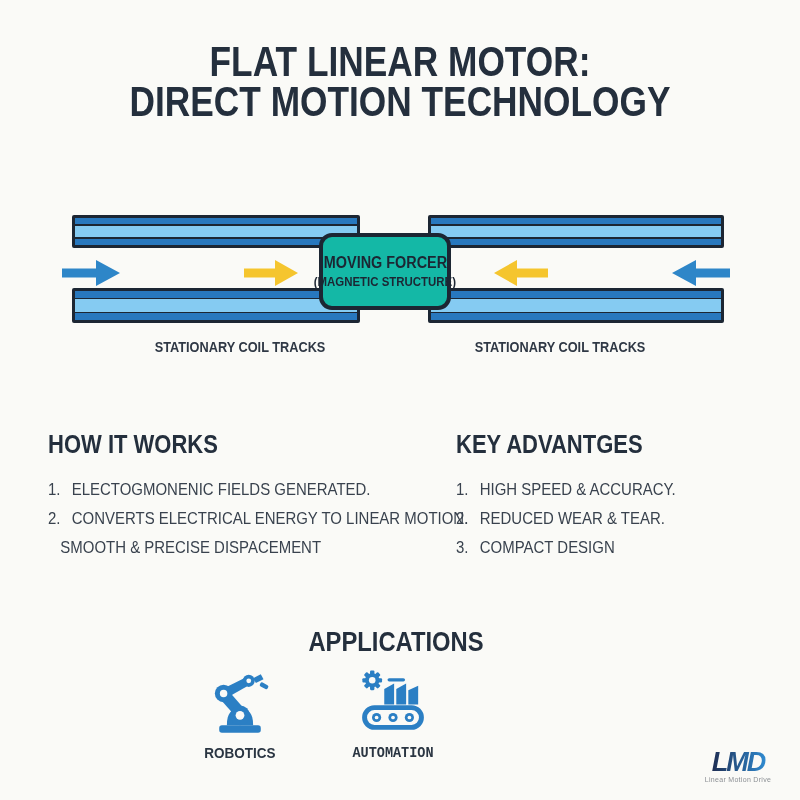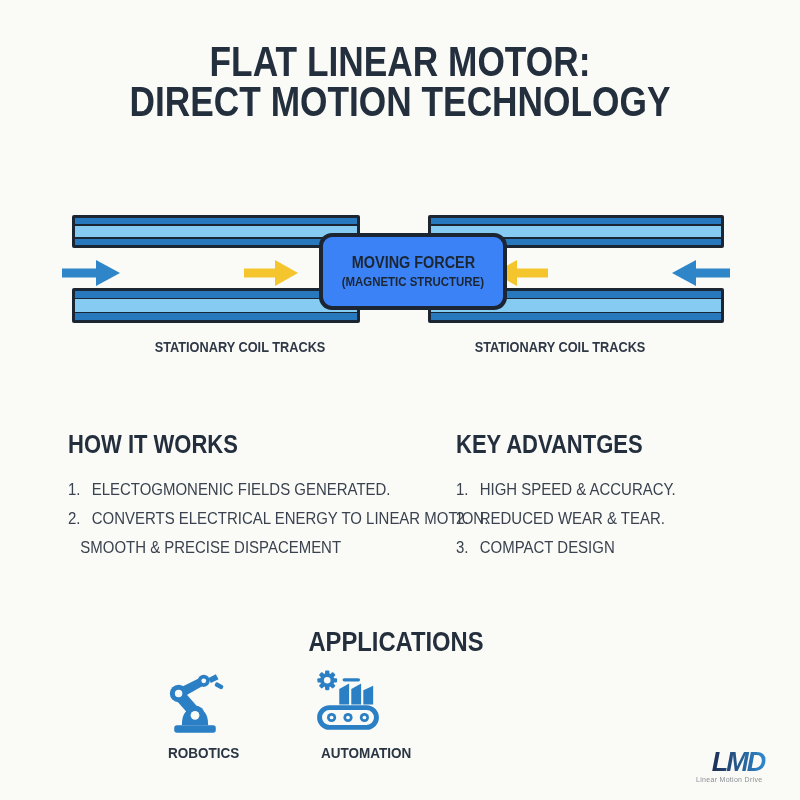--- a/index.html
+++ b/index.html
@@ -23,65 +23,65 @@
       #85cbf2 28%,#85cbf2 72%,
       #1c2633 72%,#1c2633 77%,
       #2878be 77%,#2878be 100%);
   }
   .rail.lt{left:72px;width:288px;top:215px;height:33px;}
   .rail.lb{left:72px;width:288px;top:288px;height:35px;}
   .rail.rt{left:428px;width:296px;top:215px;height:33px;}
   .rail.rb{left:428px;width:296px;top:288px;height:35px;}
   .arrow{position:absolute;top:259px;}
   .forcer-box{
-    position:absolute;left:319px;top:233px;width:188px;height:77px;box-sizing:border-box;
-    background:#3b82f6;border:4px solid #1c2633;border-radius:13px;z-index:5;
+    position:absolute;left:319px;top:233px;width:132px;height:77px;box-sizing:border-box;
+    background:#14b8a6;border:4px solid #1c2633;border-radius:13px;z-index:5;
     display:flex;flex-direction:column;align-items:center;justify-content:center;
   }
   .forcer-l1{font-size:16px;font-weight:bold;color:#1c2633;white-space:nowrap;
     transform:scaleX(0.9);transform-origin:center;}
   .forcer-l2{font-size:13px;font-weight:bold;color:#1c2633;white-space:nowrap;
     transform:scaleX(0.88);transform-origin:center;margin-top:2px;}
   .track-label{
     position:absolute;top:338px;width:240px;text-align:center;
     font-size:15px;font-weight:bold;color:#2f3845;white-space:nowrap;
     transform:scaleX(0.85);transform-origin:center;
   }
   .track-label.left{left:120px;}
   .track-label.right{left:440px;}
   
   .col{position:absolute;top:430px;}
-  .col.how{left:68px;}
+  .col.how{left:48px;}
   .col.adv{left:440px;margin-left:16px;}
   .col h2{
     margin:0 0 22px 0;font-size:25px;font-weight:bold;color:#242f3d;
     white-space:nowrap;transform:scaleX(0.88);transform-origin:left;
   }
   .li{
     display:flex;font-size:17px;color:#39424e;margin-bottom:11px;line-height:18px;
     white-space:nowrap;transform:scaleX(0.88);transform-origin:left;
   }
   .li .num{width:27px;flex:none;}
   .li.cont .num{width:14px;}
   
   .apps-heading{
     position:absolute;top:627px;left:0;width:792px;text-align:center;
     font-size:27px;font-weight:bold;color:#242f3d;white-space:nowrap;
     transform:scaleX(0.88);transform-origin:center;
   }
-  .app{position:absolute;top:665px;width:160px;}
+  .app{position:absolute;top:665px;width:160px;text-align:center;}
   .app.robotics{left:160px;}
-  .app.automation{left:313px;}
+  .app.automation{left:313px;font-family:Liberation Mono, monospace;}
   .app.material{left:480px;}
   .app-label{
     margin-top:5px;font-size:15px;font-weight:bold;color:#2a3542;white-space:nowrap;
     transform:scaleX(0.9);transform-origin:center;
   }
   
-  .logo{position:absolute;right:20px;bottom:17px;width:84px;}
+  .logo{position:absolute;right:20px;bottom:17px;width:84px;text-align:center;}
   .logo-tagline{font-size:7px;color:#8b8f94;letter-spacing:0.3px;margin-top:-3px;white-space:nowrap;}
 </style>
 </head>
 <body>
 
 <div class="canvas">
 
   <div class="title">
     <div class="title-line">FLAT LINEAR MOTOR:</div>
     <div class="title-line">DIRECT MOTION TECHNOLOGY</div>

